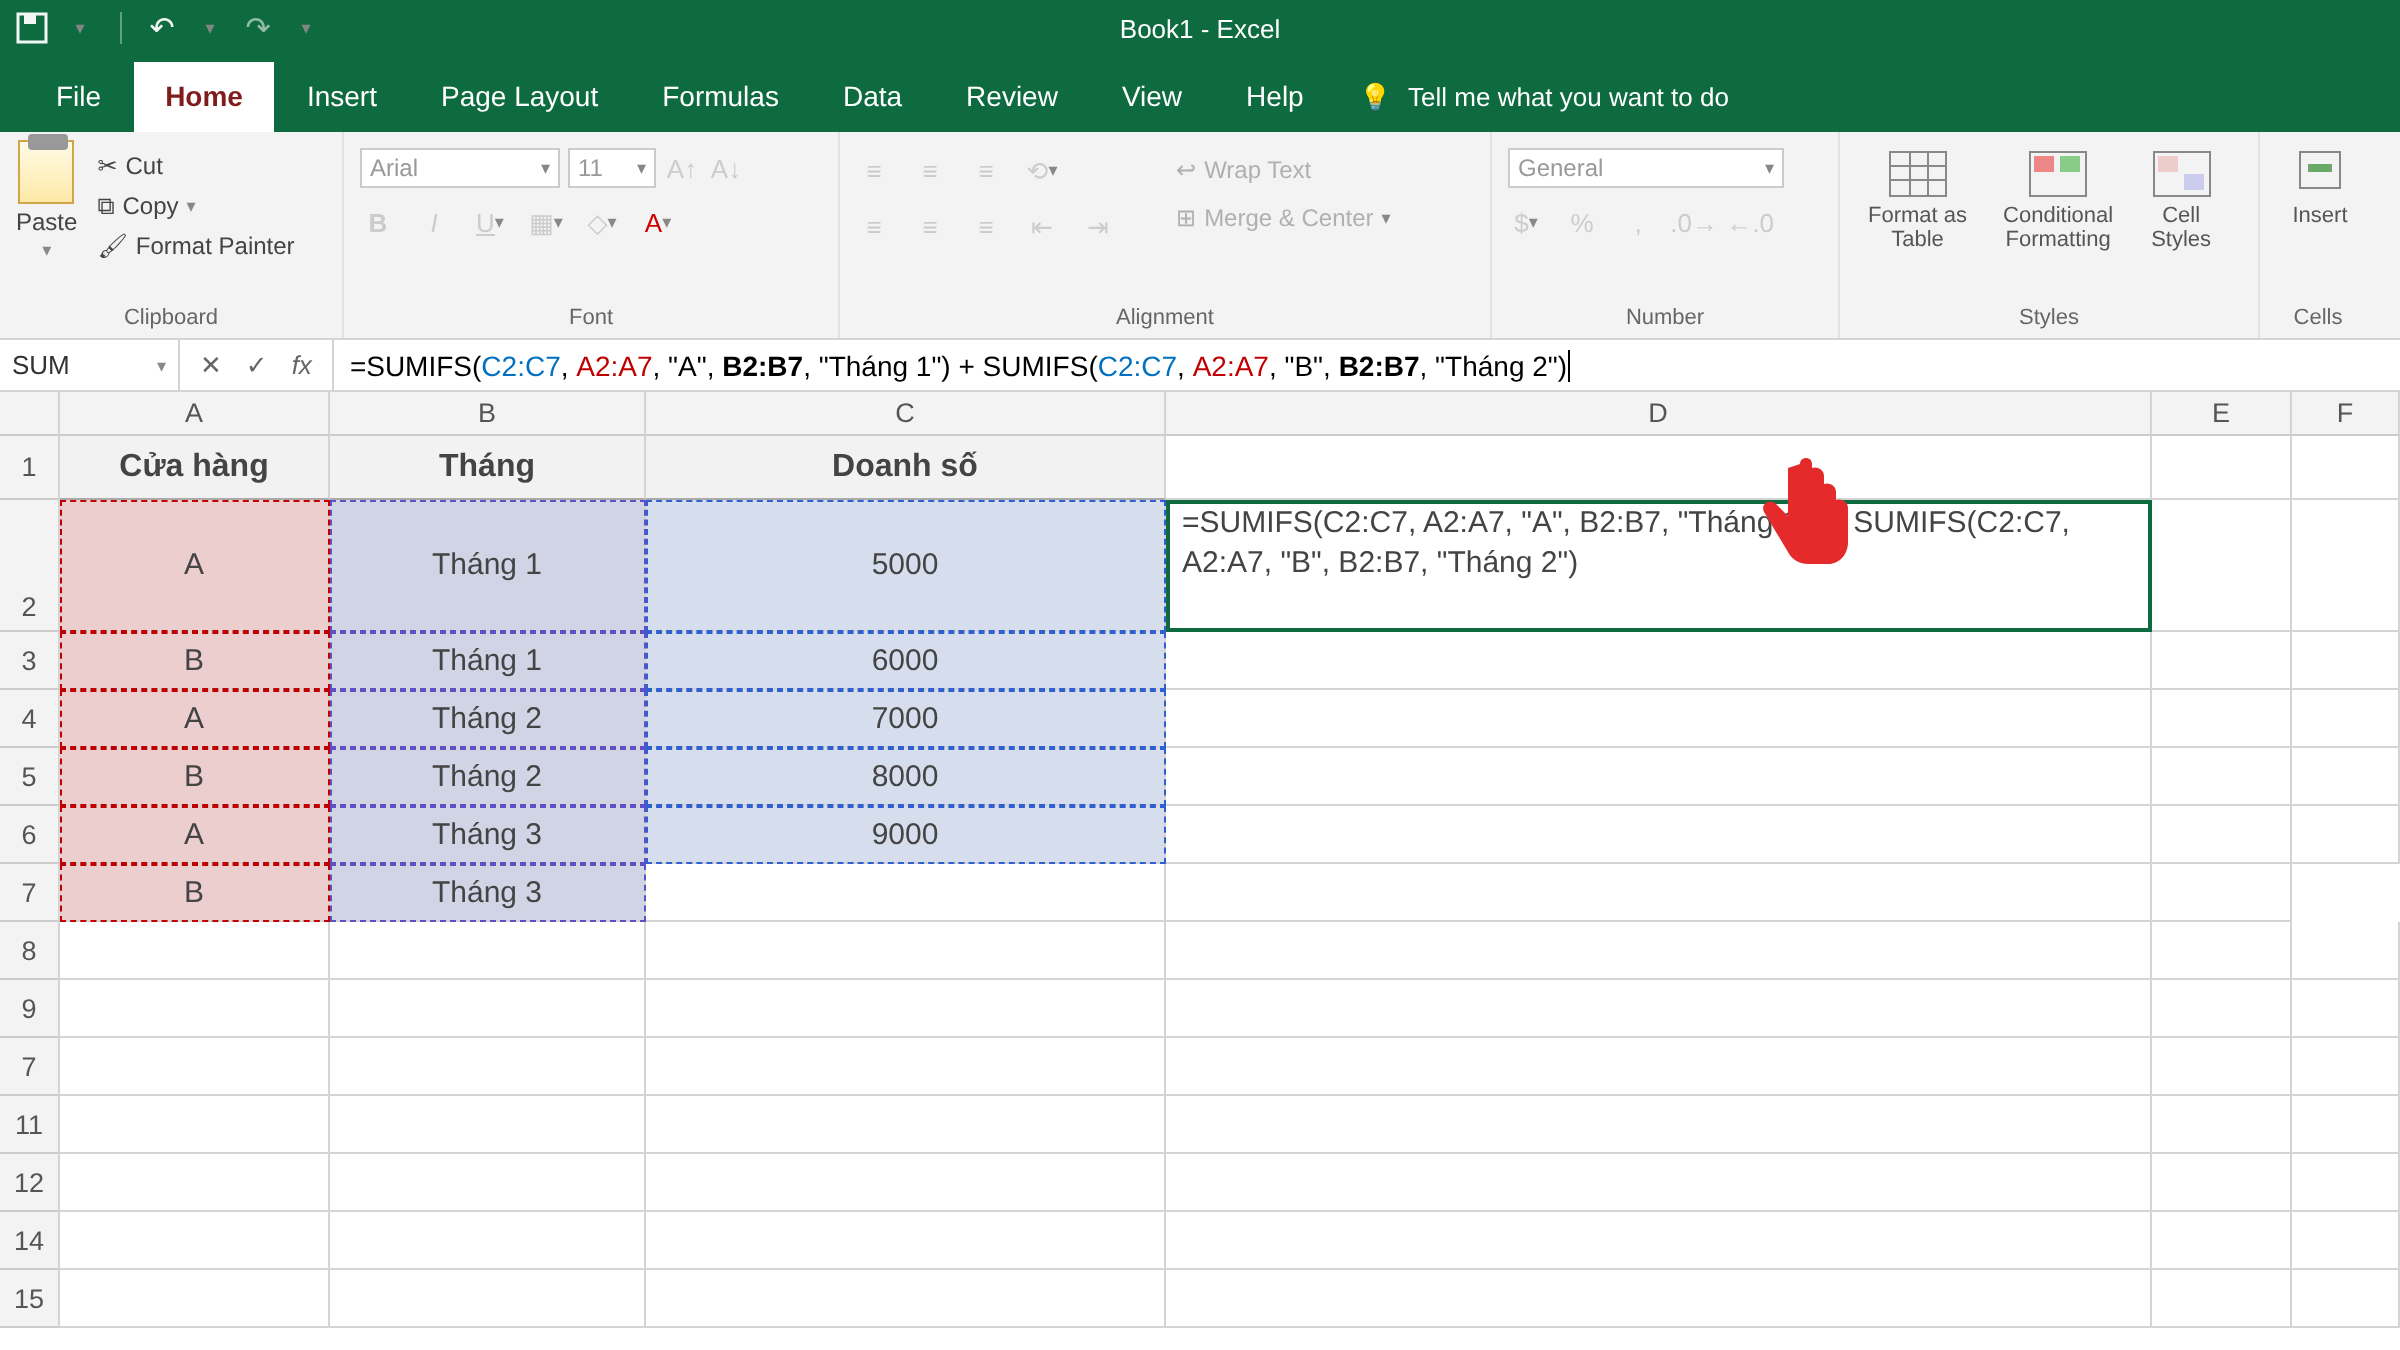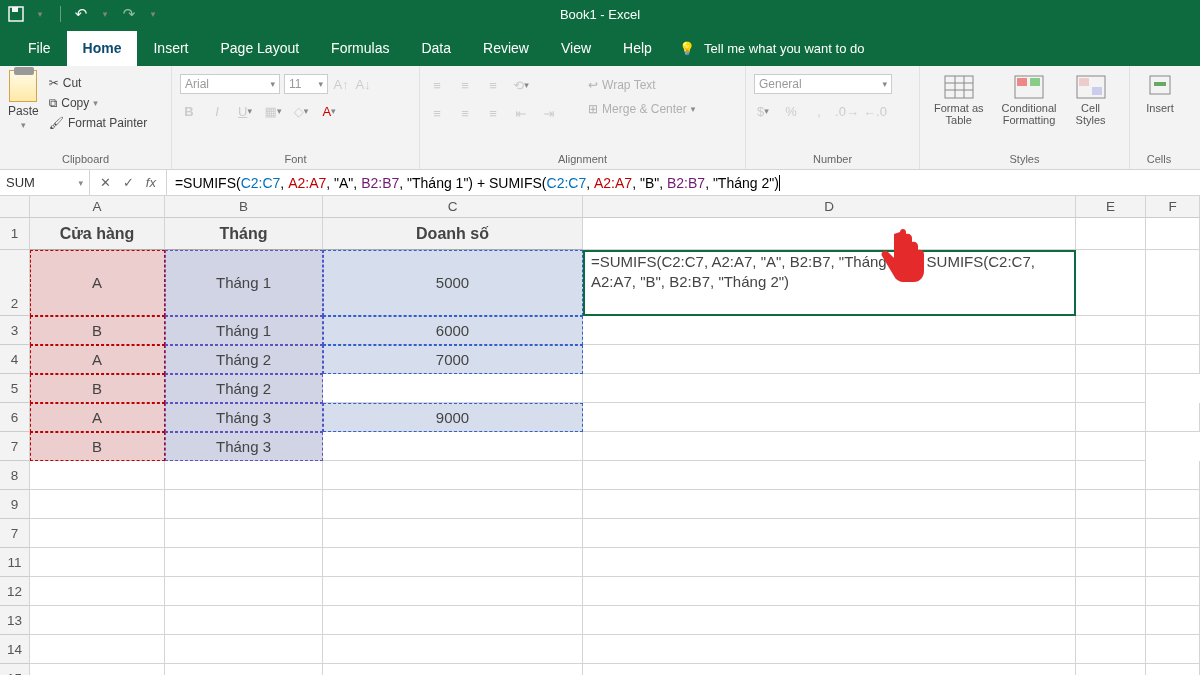--- a/index.html
+++ b/index.html
@@ -6,21 +6,21 @@
 body { background: #fff; width: 1200px; height: 675px; overflow: hidden; position: relative; }
 
 .titlebar { background: #0e6b3f; height: 28px; display: flex; align-items: center; color: #fff; font-size: 11px; position: relative; }
 .qat { display: flex; align-items: center; gap: 8px; padding-left: 8px; }
 .qat-icon { width: 16px; height: 16px; display: flex; align-items: center; justify-content: center; opacity: 0.95; }
 .qat-sep { width: 1px; height: 16px; background: rgba(255,255,255,0.35); margin: 0 4px;}
 .title { position: absolute; left: 50%; transform: translateX(-50%); font-size: 13px; white-space: nowrap; }
 
 .tabbar { background: #0e6b3f; height: 38px; display: flex; align-items: flex-end; padding-left: 12px; }
 .tab { color: #fff; font-size: 14px; padding: 9px 16px 10px; cursor: pointer; }
-.tab.active { background: #fff; color: #0c4a6e; font-weight: 600; }
+.tab.active { background: #fff; color: #7f1d1d; font-weight: 600; }
 .tellme { display: flex; align-items: center; color: #fff; font-size: 13px; padding: 0 12px 10px; gap: 8px; }
 
 .ribbon { background: #f3f3f3; height: 104px; border-bottom: 1px solid #d4d4d4; display: flex; }
 .rgroup { border-right: 1px solid #e1e1e1; padding: 4px 8px 0; display: flex; flex-direction: column; justify-content: space-between; }
 .glabel { text-align: center; font-size: 11px; color: #666; padding: 3px 0 4px; }
 .gcontent { display: flex; gap: 6px; flex: 1; }
 .vstack { display: flex; flex-direction: column; gap: 2px; }
 .rbtn { display: flex; align-items: center; gap: 4px; font-size: 12px; color: #444; padding: 2px 4px; white-space: nowrap; }
 .rbtn.dis { color: #b0b0b0; }
 .paste-big { display: flex; flex-direction: column; align-items: center; font-size: 12px; color: #444; gap: 2px; }
@@ -33,21 +33,21 @@
 .ico.dis{color:#ccc;}
 .big-btn { display:flex; flex-direction:column; align-items:center; font-size:11px; color:#555; padding:2px 6px; gap:2px; text-align:center;}
 .big-ico { width:32px; height:26px; }
 
 .formula-bar { height: 26px; border-bottom: 1px solid #d4d4d4; display:flex; align-items:stretch; background:#fff; }
 .namebox { width:90px; border-right:1px solid #d4d4d4; display:flex; align-items:center; padding:0 6px; font-size:13px; color:#333; justify-content:space-between;}
 .fbtns { display:flex; align-items:center; padding:0 10px; gap:12px; border-right:1px solid #d4d4d4;}
 .fbtn { font-size:13px; color:#666; }
 .fx { font-style:italic; font-size:13px; color:#666; }
 .finput { flex:1; padding:0 8px; display:flex; align-items:center; font-size:14px; white-space:pre; position:relative;}
-.c-ref1{color:#0070c0;} .c-ref2{color:#c00000;} .c-ref3{color:#701a75;}
+.c-ref1{color:#0070c0;} .c-ref2{color:#c00000;} .c-ref3{color:#000000;font-weight:bold;}
 
 .sheet { position:relative; }
 .colhdrs { display: grid; grid-template-columns: 30px 135px 158px 260px 493px 70px 54px; height: 22px; }
 .rh, .ch { border-right:1px solid #d4d4d4; border-bottom:1px solid #ccc; background:#f3f3f3; display:flex; align-items:center; justify-content:center; font-size:13.5px; color:#555;}
 .rh { background:#f3f3f3; }
 .rows { display:flex; flex-direction:column;}
 .row { display:grid; grid-template-columns: 30px 135px 158px 260px 493px 70px 54px; height:29px;}
 .row.hdr { height:32px;}
 .row.r2 { height:66px;}
 .cell { border-right:1px solid #d4d4d4; border-bottom:1px solid #d4d4d4; display:flex; align-items:center; justify-content:center; font-size:15px; color:#444; position:relative; padding:0 6px;}
@@ -322,20 +322,21 @@
       <div class="cell sel-b rng-b">Tháng 2</div>
       <div class="cell sel-c rng-c">7000</div>
       <div class="cell"></div>
         <div class="cell"></div>
         <div class="cell"></div>
     </div>
     <div class="row">
       <div class="rh">5</div>
       <div class="cell sel-a rng-a">B</div>
       <div class="cell sel-b rng-b">Tháng 2</div>
+      <div class="cell sel-c rng-c">8000</div>
       <div class="cell"></div>
         <div class="cell"></div>
         <div class="cell"></div>
     </div>
     <div class="row">
       <div class="rh">6</div>
       <div class="cell sel-a rng-a">A</div>
       <div class="cell sel-b rng-b">Tháng 3</div>
       <div class="cell sel-c rng-c">9000</div>
       <div class="cell"></div>
@@ -389,29 +390,20 @@
     <div class="row">
         <div class="rh">12</div>
         <div class="cell"></div>
         <div class="cell"></div>
         <div class="cell"></div>
         <div class="cell"></div>
         <div class="cell"></div>
         <div class="cell"></div>
       </div>
     <div class="row">
-        <div class="rh">13</div>
-        <div class="cell"></div>
-        <div class="cell"></div>
-        <div class="cell"></div>
-        <div class="cell"></div>
-        <div class="cell"></div>
-        <div class="cell"></div>
-      </div>
-    <div class="row">
         <div class="rh">14</div>
         <div class="cell"></div>
         <div class="cell"></div>
         <div class="cell"></div>
         <div class="cell"></div>
         <div class="cell"></div>
         <div class="cell"></div>
       </div>
     <div class="row">
         <div class="rh">15</div>

